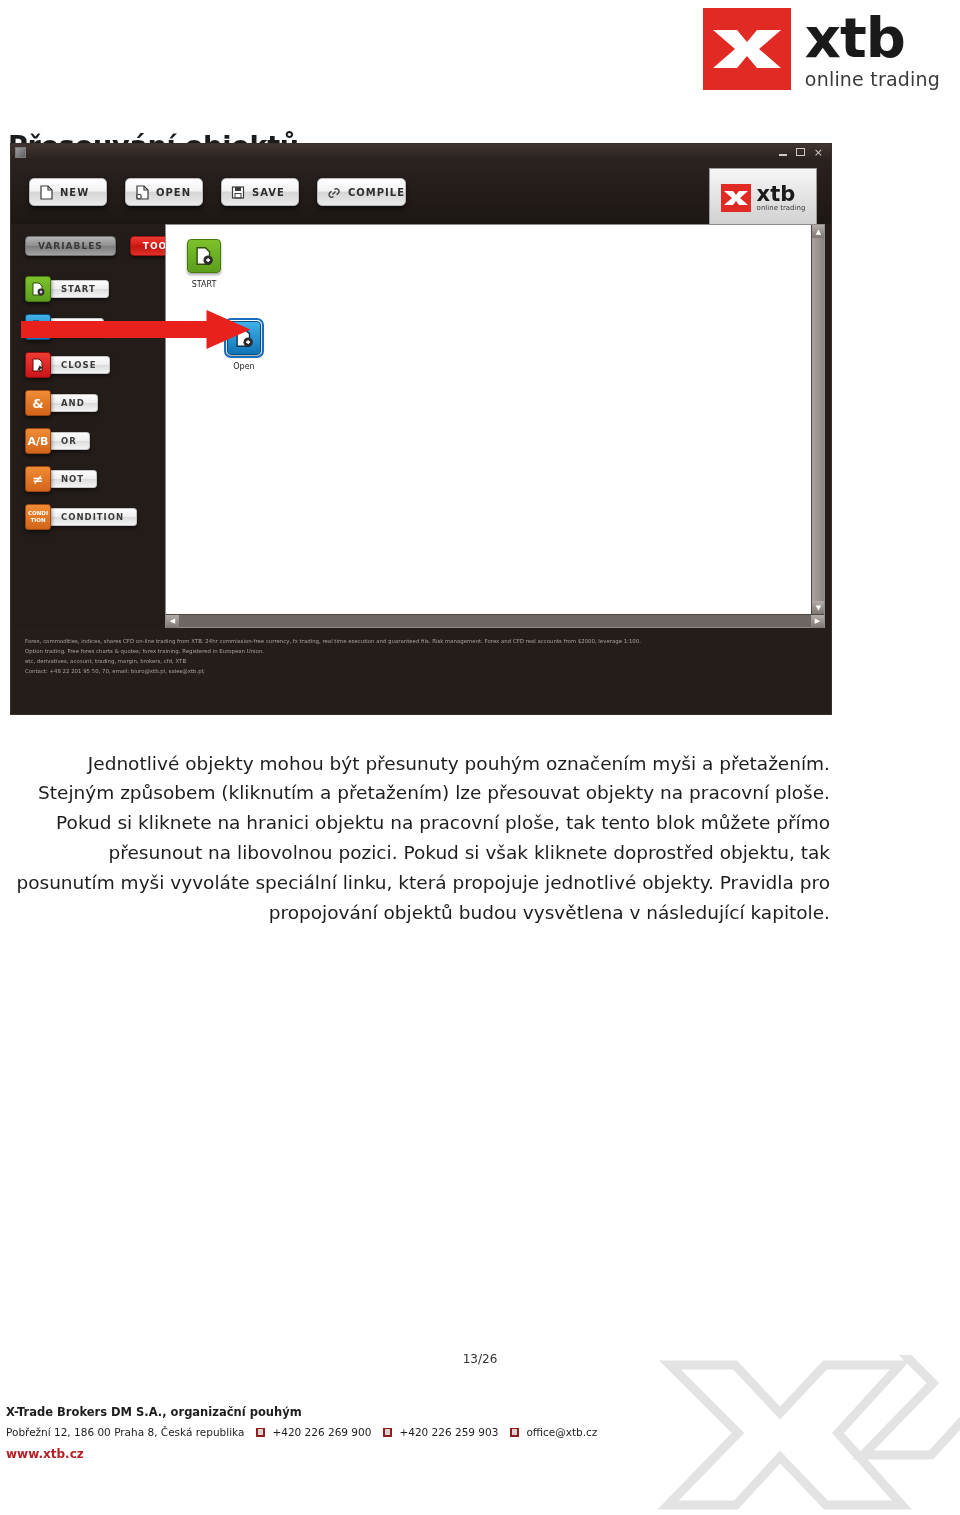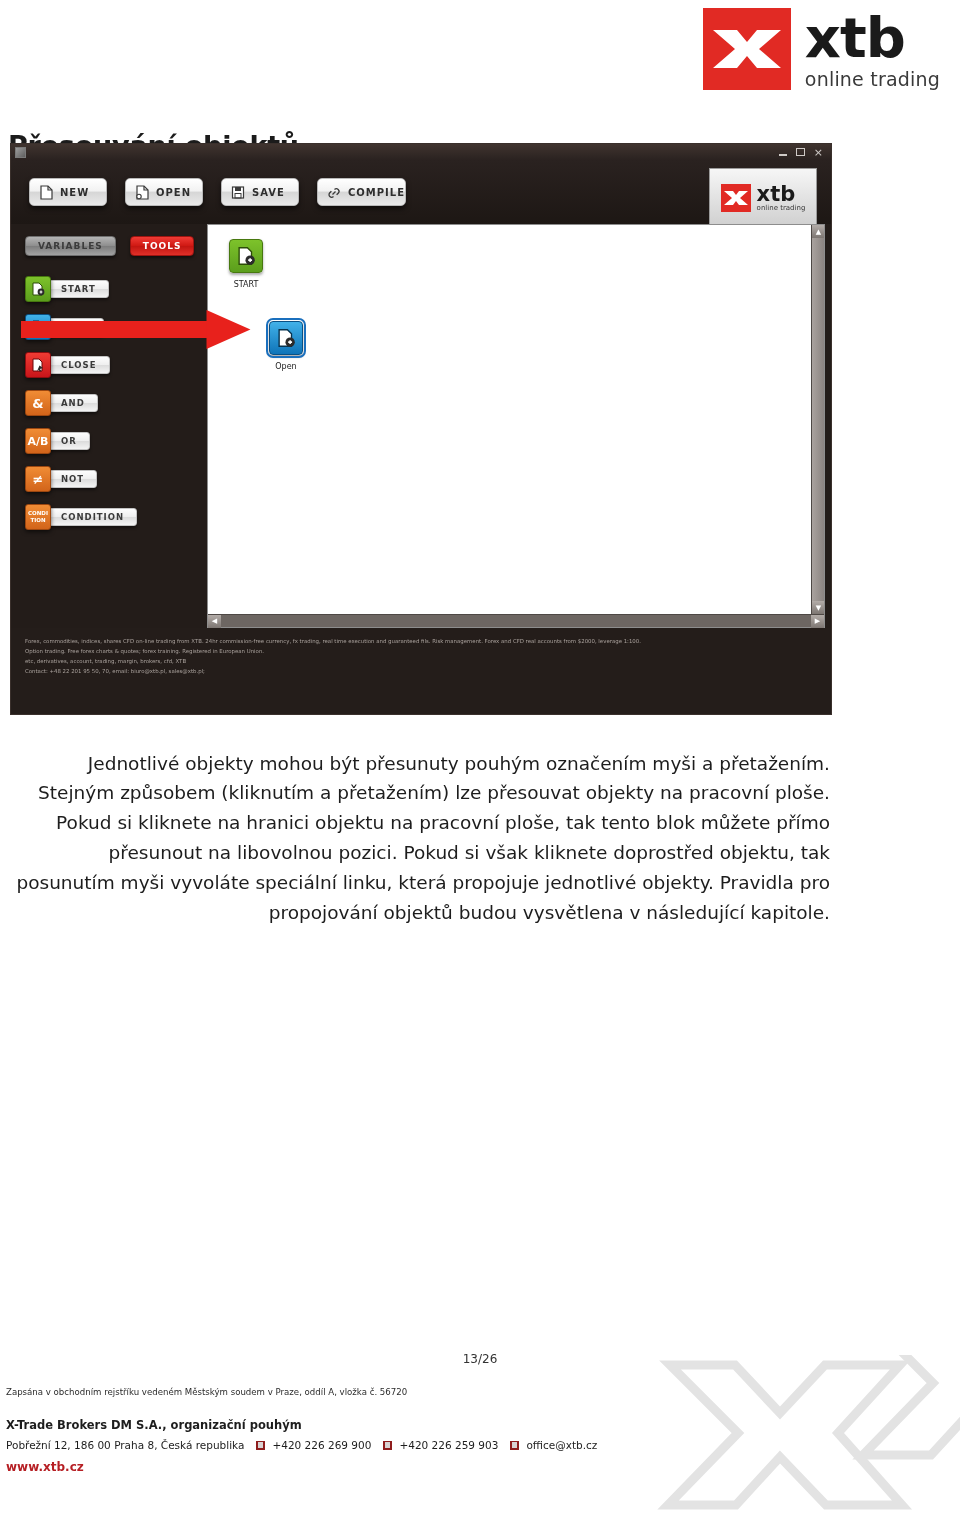--- a/index.html
+++ b/index.html
@@ -152,21 +152,21 @@
   .eb-logo .w i { font-size: 7px; font-style: normal; color: #3a3a3a; font-family: "DejaVu Sans", sans-serif;}
 
   
   .app-body {
     position: relative;
     height: 404px;
     background: #231c19;
     display: flex;
   }
   .sidebar {
-    width: 196px;
+    width: 154px;
     padding: 12px 0 0 14px;
     position: relative;
   }
   .tabs { display: flex; gap: 14px; margin-bottom: 20px; }
   .tab {
     height: 20px; padding: 0 12px;
     border-radius: 4px;
     display: flex; align-items: center; justify-content: center;
     font-size: 9px; font-weight: bold; letter-spacing: 1px;
     font-family: "DejaVu Sans", sans-serif;
@@ -564,21 +564,20 @@
     <div>etc, derivatives, account, trading, margin, brokers, cfd, XTB</div>
     <div>Contact: +48 22 201 95 50, 70, email: biuro@xtb.pl, sales@xtb.pl;</div>
   </div>
 </div>
 
 <p class="body-text">Jednotlivé objekty mohou být přesunuty pouhým označením myši a přetažením. Stejným způsobem (kliknutím a přetažením) lze přesouvat objekty na pracovní ploše. Pokud si kliknete na hranici objektu na pracovní ploše, tak tento blok můžete přímo přesunout na libovolnou pozici. Pokud si však kliknete doprostřed objektu, tak posunutím myši vyvoláte speciální linku, která propojuje jednotlivé objekty. Pravidla pro propojování objektů budou vysvětlena v následující kapitole.</p>
 
 <div class="page-num">13/26</div>
 
 <div class="footer">
-  <div class="f-small">Zapsána v obchodním rejstříku vedeném Městským soudem v Praze, oddíl A, vložka č. 56720</div>
   <div class="f-company">X-Trade Brokers DM S.A., organizační pouhým</div>
   <div class="f-addr">
     <span>Pobřežní 12, 186 00 Praha 8, Česká republika</span>
     <span class="f-ic"></span>
     <span>+420 226 269 900</span>
     <span class="f-ic"></span>
     <span>+420 226 259 903</span>
     <span class="f-ic"></span>
     <span>office@xtb.cz</span>
   </div>

